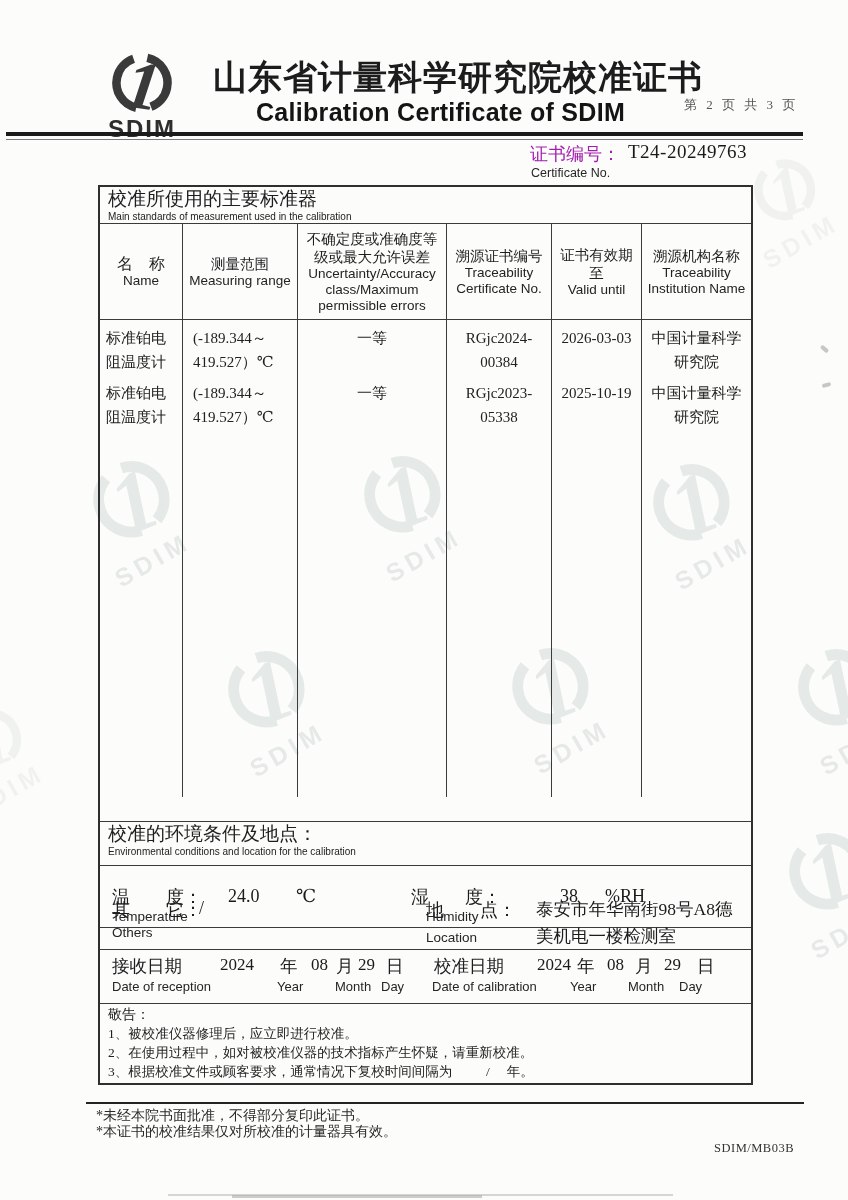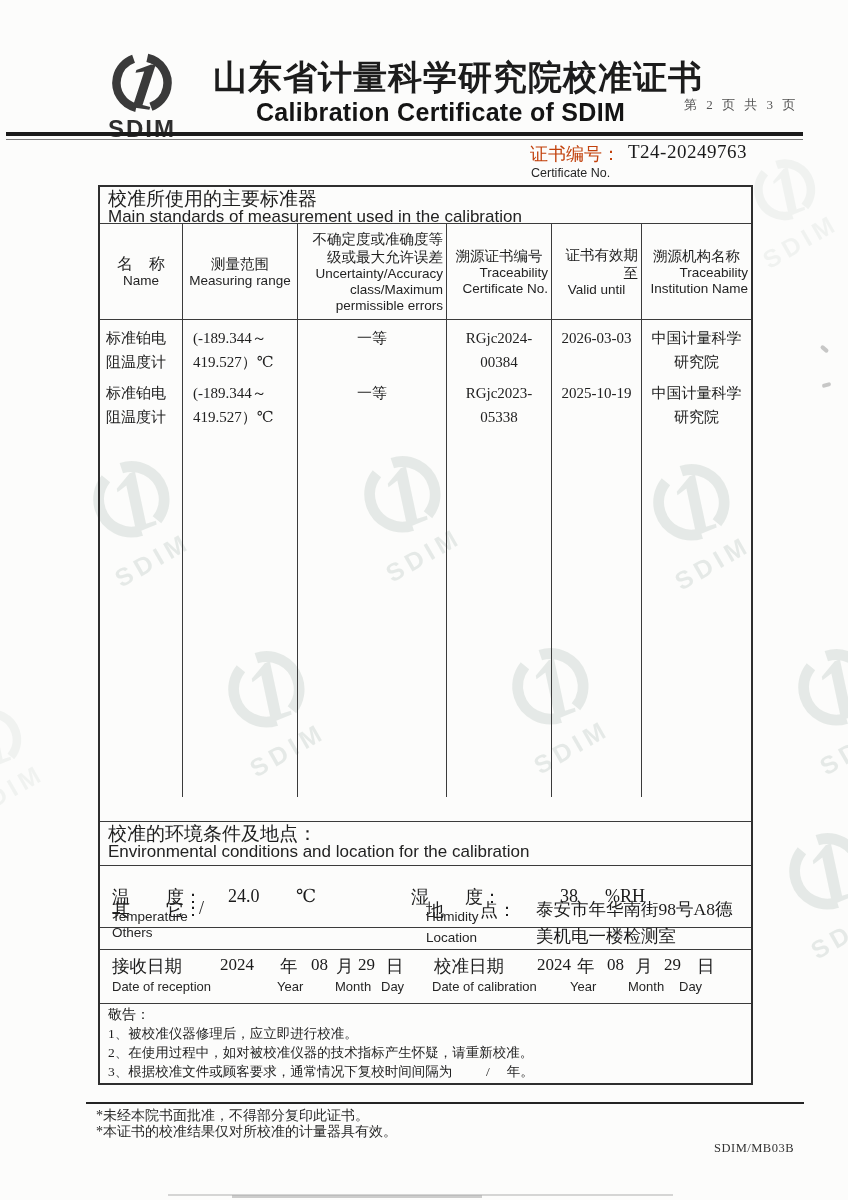--- a/index.html
+++ b/index.html
@@ -15,36 +15,36 @@
   
   .logo-wrap{left:92px;top:46px;width:100px;display:flex;flex-direction:column;align-items:center;color:#3a3a3a;z-index:3;}
   .logo-svg{width:86px;height:78px;}
   .logo-label{font-family:"Liberation Sans","DejaVu Sans",sans-serif;font-weight:800;font-size:24px;
               letter-spacing:2px;color:#2e2e2e;margin-top:-9px;}
   .title-cn{left:213px;top:55px;font-size:34px;font-weight:700;letter-spacing:1px;color:#1c1c1c;z-index:3;}
   .title-en{left:256px;top:98px;font-size:25px;font-weight:800;color:#141414;letter-spacing:.3px;z-index:3;}
   .page-ind{left:684px;top:96px;font-size:13px;letter-spacing:3px;color:#555;z-index:3;}
   .rule-a{left:6px;top:132px;width:797px;height:4px;background:#1b1b1b;z-index:3;}
   .rule-b{left:6px;top:139px;width:797px;height:1px;background:#7a7a7a;z-index:3;}
-  .certno-cn{left:530px;top:142px;font-size:18px;color:#c2410c;z-index:3;}
+  .certno-cn{left:530px;top:142px;font-size:18px;color:#a21caf;z-index:3;}
   .certno-val{left:628px;top:141px;font-size:19px;color:#1a1a1a;letter-spacing:.5px;z-index:3;}
   .certno-en{left:531px;top:166px;font-size:12.5px;color:#262626;z-index:3;}
 
   
   .cert-table{left:98px;top:185px;width:655px;height:900px;border:2px solid #2f2f2f;z-index:2;box-sizing:border-box;}
   .band{left:0;width:100%;box-sizing:border-box;padding-left:8px;}
   .band1{top:0;height:37px;border-bottom:1px solid #3b3b3b;}
   .band2{top:610px;height:45px;border-top:1px solid #3b3b3b;border-bottom:1px solid #3b3b3b;margin-top:24px;}
   .band-cn{font-size:19px;color:#1e1e1e;line-height:21px;margin-top:1px;}
-  .band-en{font-size:17px;color:#222;line-height:15px;}
+  .band-en{font-size:10px;color:#222;line-height:15px;}
 
   .std-grid{left:0;top:37px;width:100%;height:573px;display:grid;box-sizing:border-box;
             grid-template-columns:83px 115px 149px 105px 90px 1fr;
             grid-template-rows:96px 55px 54px 1fr;}
-  .std-grid>div{box-sizing:border-box;border-right:1px solid #3b3b3b;text-align:right;}
+  .std-grid>div{box-sizing:border-box;border-right:1px solid #3b3b3b;}
   .std-grid>div.lastcol{border-right:none;}
   .hc{border-bottom:1px solid #3b3b3b;display:flex;flex-direction:column;align-items:center;justify-content:center;
       text-align:center;padding:2px 3px;}
   .hc .hcn{font-size:14.5px;line-height:18px;color:#1f1f1f;}
   .hc .hen{font-family:"Liberation Sans","DejaVu Sans",sans-serif;font-size:13.5px;line-height:16px;color:#232323;}
   .hc.c1 .hcn{font-size:16px;}
   .dc{padding-top:6px;font-size:15px;line-height:24px;color:#212121;}
   .dc.t-left{padding-left:6px;text-align:left;}
   .dc.t-center{text-align:center;}
 

